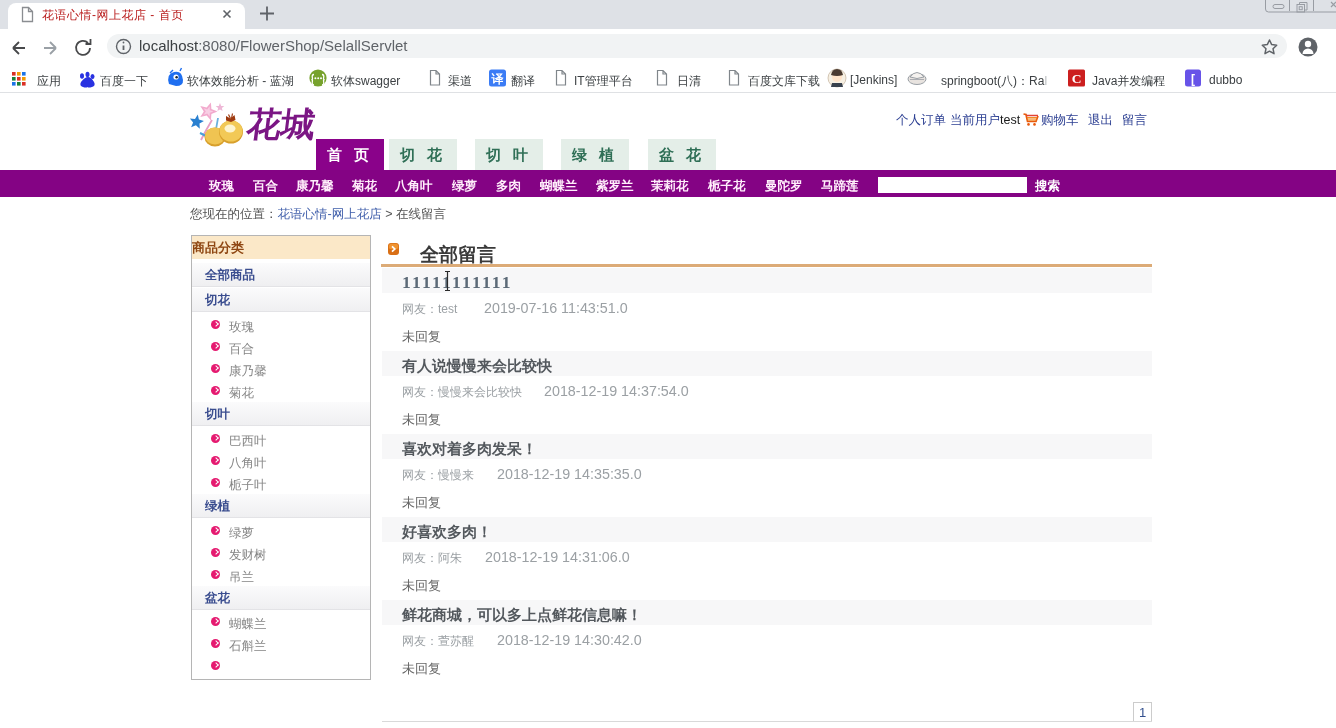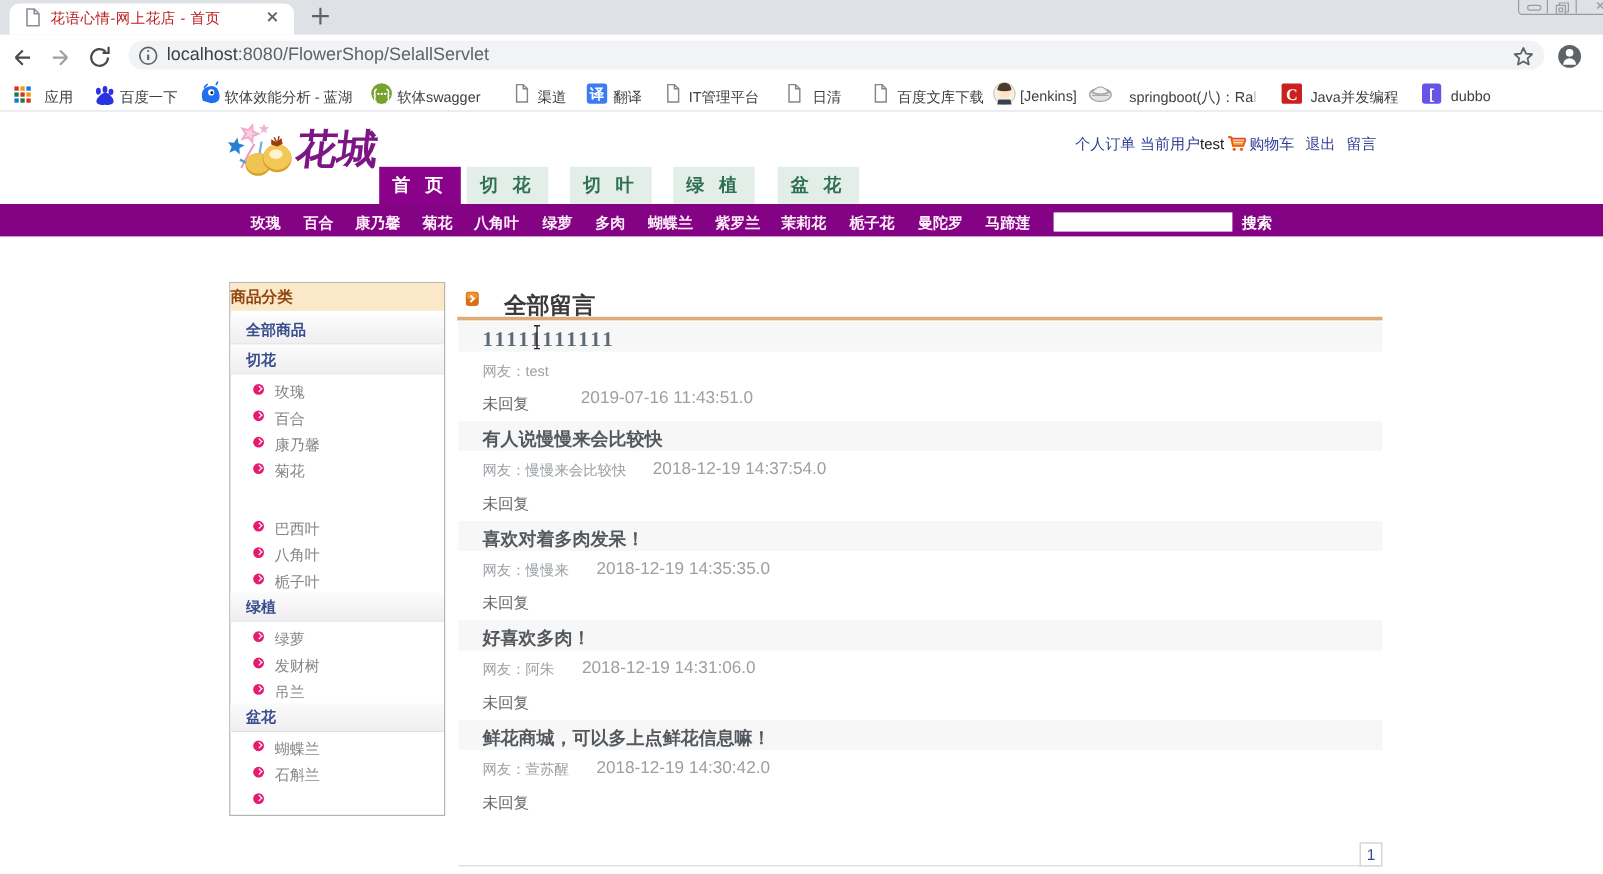--- a/index.html
+++ b/index.html
@@ -267,33 +267,35 @@
   <div class="pb" style="left:452px;">绿萝</div>
   <div class="pb" style="left:496px;">多肉</div>
   <div class="pb" style="left:540px;">蝴蝶兰</div>
   <div class="pb" style="left:596px;">紫罗兰</div>
   <div class="pb" style="left:651px;">茉莉花</div>
   <div class="pb" style="left:708px;">栀子花</div>
   <div class="pb" style="left:765px;">曼陀罗</div>
   <div class="pb" style="left:821px;">马蹄莲</div>
   <div class="abs" id="searchbox"></div>
   <div class="pb" style="left:1035px;color:#fff;">搜索</div>
+  <div class="abs" id="breadcrumb">您现在的位置：<a>花语心情-网上花店</a> &gt; 在线留言</div>
 
   <div class="abs" id="sidebar"></div>
   <div class="abs" id="sbhead" style="left:192px;top:236px;">商品分类</div>
   <div class="sbsec" style="left:192px;top:288px;">切花</div>
   <div class="sbsec" style="left:192px;top:263px;">全部商品</div>
   <div class="bullet" style="left:211px;top:320px;"></div>
     <div class="sbitem" style="top:319px;">玫瑰</div>
   <div class="bullet" style="left:211px;top:342px;"></div>
     <div class="sbitem" style="top:341px;">百合</div>
   <div class="bullet" style="left:211px;top:364px;"></div>
     <div class="sbitem" style="top:363px;">康乃馨</div>
   <div class="bullet" style="left:211px;top:386px;"></div>
     <div class="sbitem" style="top:385px;">菊花</div>
+  <div class="sbsec" style="left:192px;top:402px;">切叶</div>
   <div class="bullet" style="left:211px;top:434px;"></div>
     <div class="sbitem" style="top:433px;">巴西叶</div>
   <div class="bullet" style="left:211px;top:456px;"></div>
     <div class="sbitem" style="top:455px;">八角叶</div>
   <div class="bullet" style="left:211px;top:478px;"></div>
     <div class="sbitem" style="top:477px;">栀子叶</div>
   <div class="sbsec" style="left:192px;top:494px;">绿植</div>
   <div class="bullet" style="left:211px;top:526px;"></div>
     <div class="sbitem" style="top:525px;">绿萝</div>
   <div class="bullet" style="left:211px;top:548px;"></div>
@@ -307,21 +309,21 @@
     <div class="sbitem" style="top:638px;">石斛兰</div>
   <div class="bullet" style="left:211px;top:661px;"></div>
     <div class="sbitem" style="top:688px;margin-top:45px;">君子兰</div>
 
   <div class="stripe" style="top:268px;"></div>
   <div class="mtitle" style="top:272px;font-family:'Liberation Serif',serif;font-size:17.5px;letter-spacing:2.2px;color:#5c6a77;">11111111111</div>
   <svg class="abs" style="left:443px;top:270px;" width="10" height="22" viewBox="0 0 10 22">
       <path d="M2 1.5 h5 M2 20.5 h5 M4.5 1.5 v19" stroke="#2a2a2a" stroke-width="1.2" fill="none"></path>
     </svg>
   <div class="meta" style="top:301px;">网友：test</div>
-    <div class="mdate" style="left:484px;top:300px;margin-top:24px;">2019-07-16 11:43:51.0</div>
+    <div class="mdate" style="left:484px;top:300px;">2019-07-16 11:43:51.0</div>
   <div class="noreply" style="top:328px;">未回复</div>
 
   <div class="stripe" style="top:351px;"></div>
   <div class="mtitle" style="top:357px;">有人说慢慢来会比较快</div>
   <div class="meta" style="top:384px;">网友：慢慢来会比较快</div>
     <div class="mdate" style="left:544px;top:383px;">2018-12-19 14:37:54.0</div>
   <div class="noreply" style="top:411px;">未回复</div>
 
   <div class="stripe" style="top:434px;"></div>
   <div class="mtitle" style="top:440px;">喜欢对着多肉发呆！</div>

